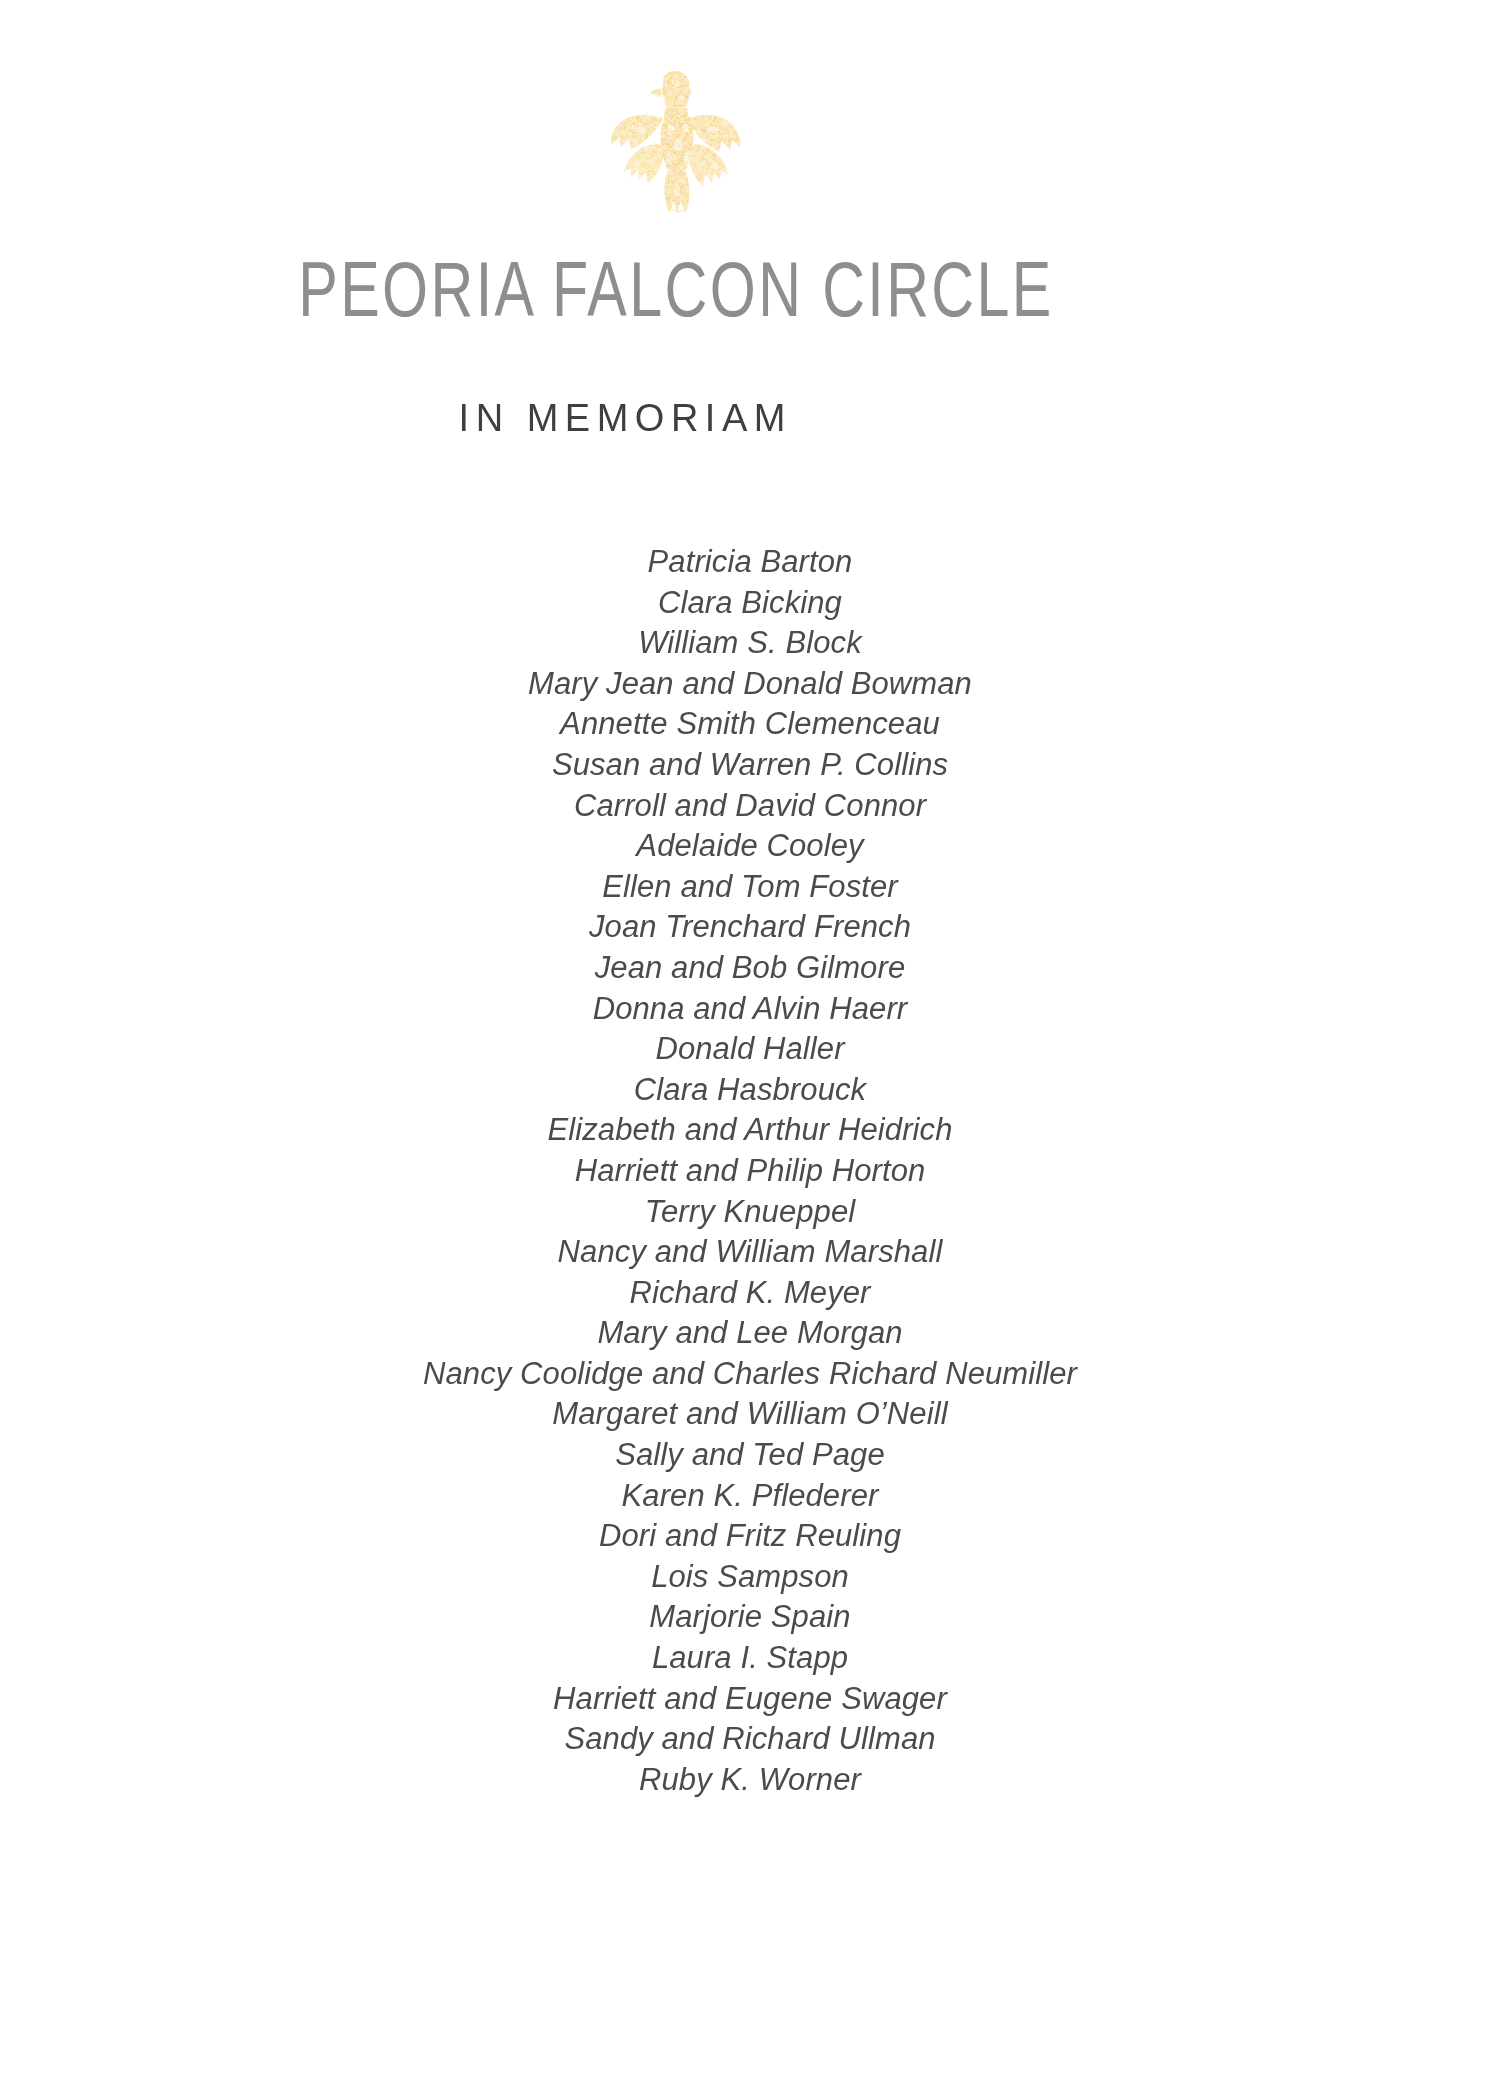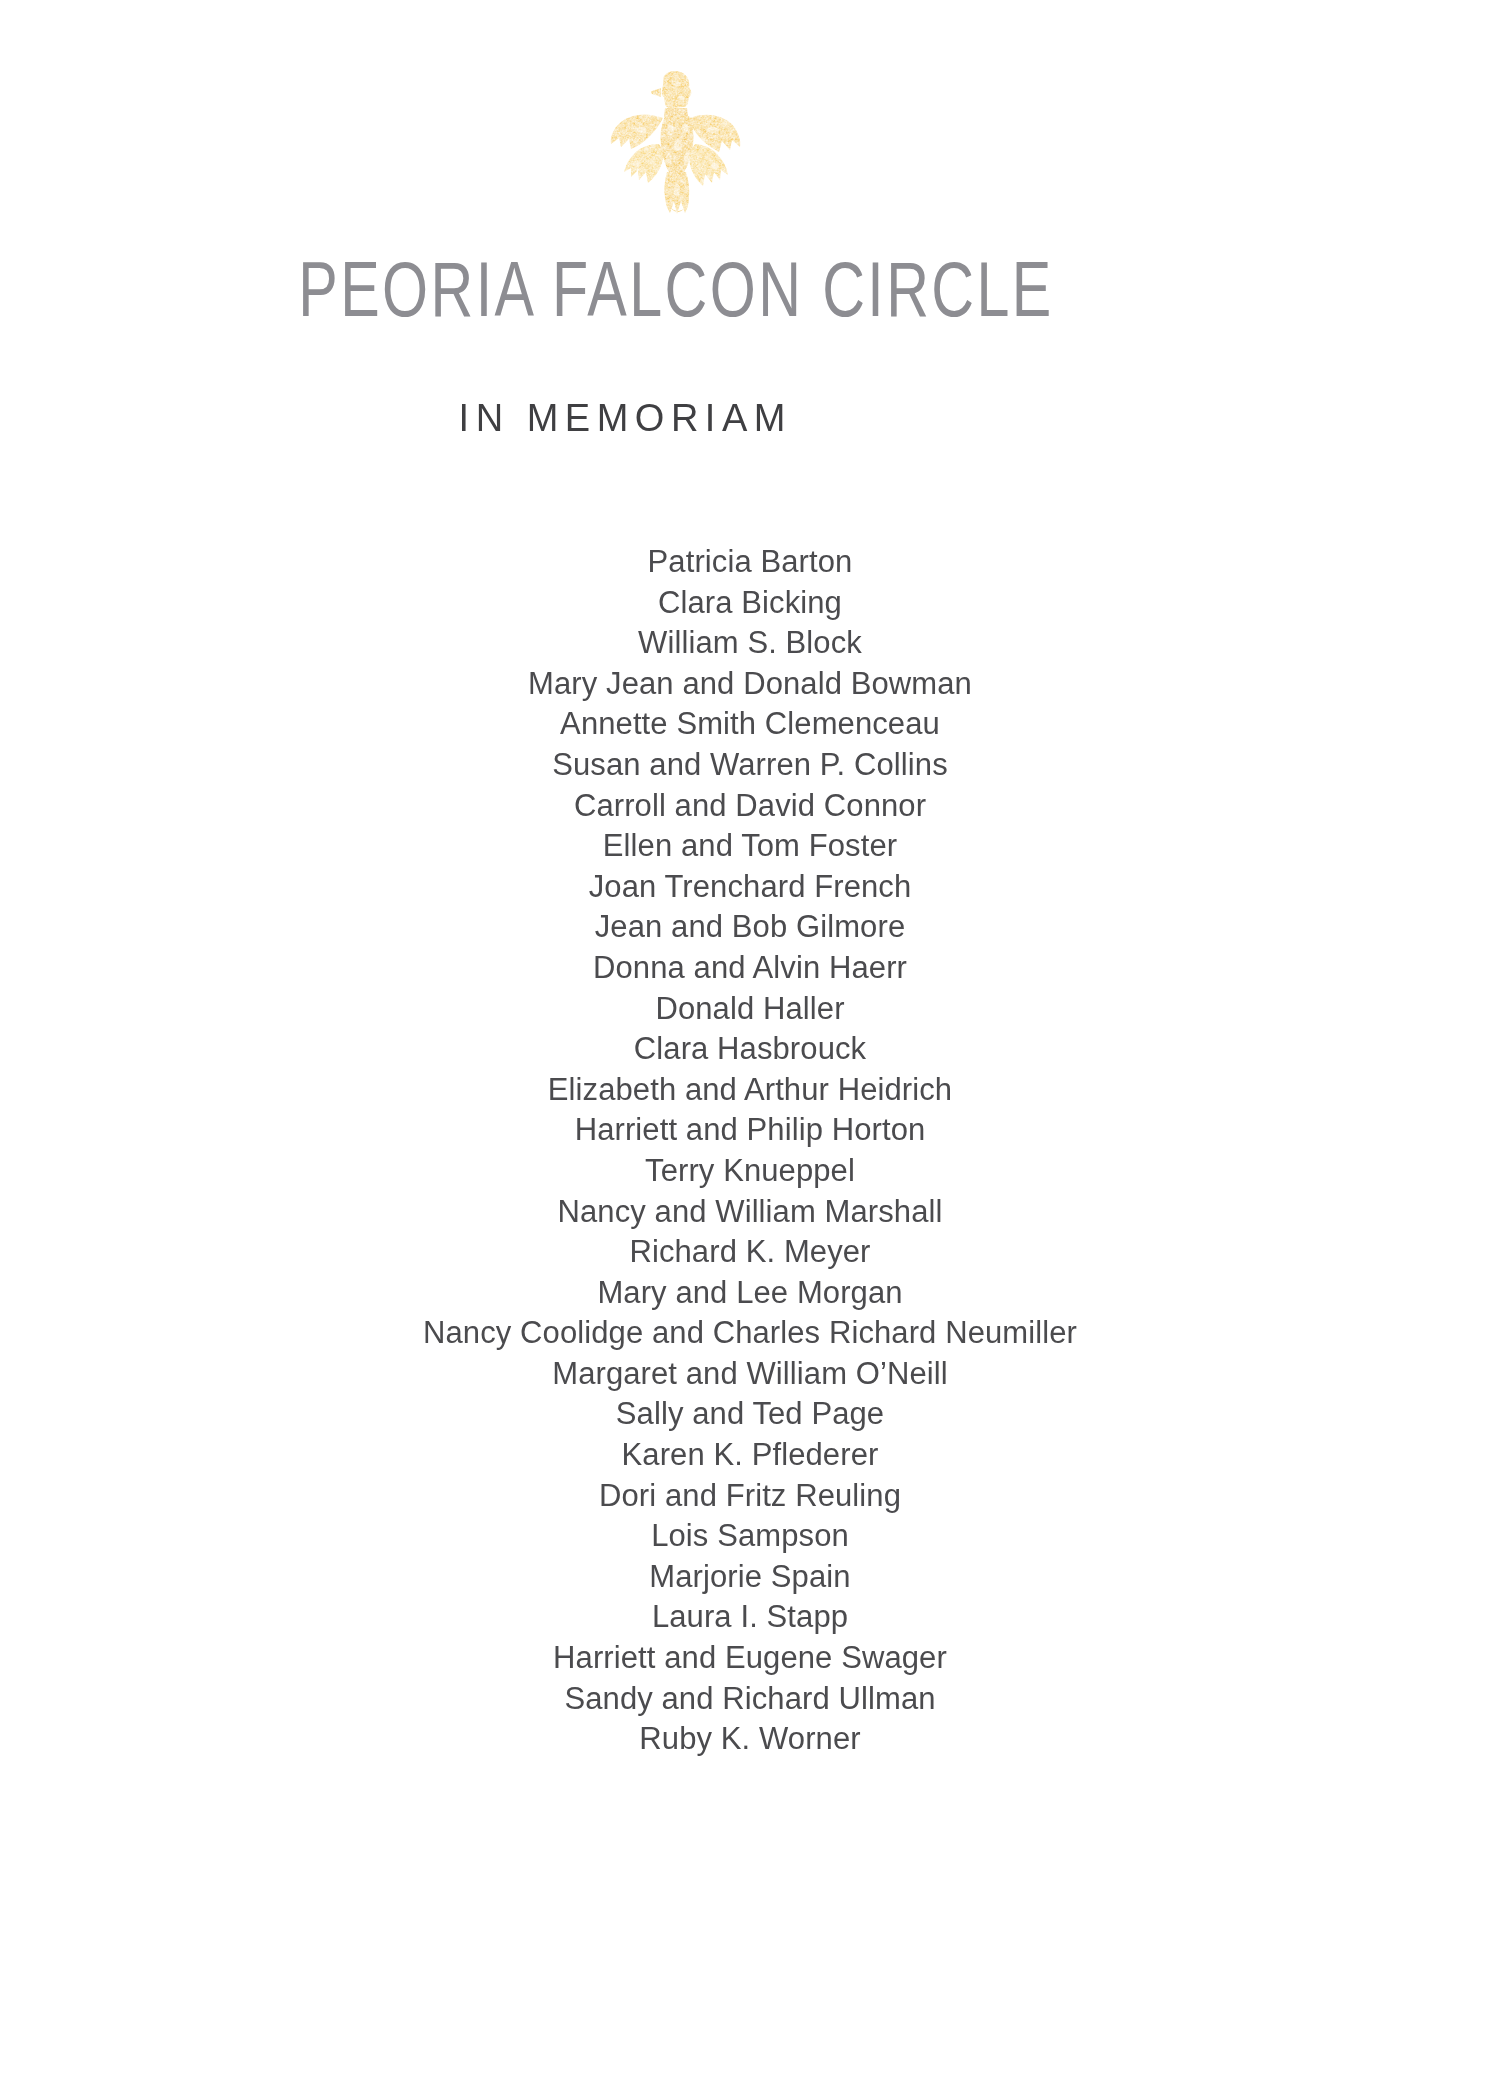--- a/index.html
+++ b/index.html
@@ -72,20 +72,21 @@
     text-indent: 6.5px;
   }
 
   
   .memorial-list {
     position: absolute;
     top: 542px;
     left: 0;
     width: 1500px;
     text-align: center;
+    font-style: italic;
   }
   .memorial-name {
     font-size: 31px;
     line-height: 40.6px;
     font-weight: 400;
     color: #4b4b4e;
     letter-spacing: 0.1px;
     white-space: nowrap;
   }
 </style>
@@ -167,20 +168,21 @@
   <div class="section-heading">IN MEMORIAM</div>
 
   <div class="memorial-list">
     <div class="memorial-name">Patricia Barton</div>
     <div class="memorial-name">Clara Bicking</div>
     <div class="memorial-name">William S. Block</div>
     <div class="memorial-name">Mary Jean and Donald Bowman</div>
     <div class="memorial-name">Annette Smith Clemenceau</div>
     <div class="memorial-name">Susan and Warren P. Collins</div>
     <div class="memorial-name">Carroll and David Connor</div>
+    <div class="memorial-name">Adelaide Cooley</div>
     <div class="memorial-name">Ellen and Tom Foster</div>
     <div class="memorial-name">Joan Trenchard French</div>
     <div class="memorial-name">Jean and Bob Gilmore</div>
     <div class="memorial-name">Donna and Alvin Haerr</div>
     <div class="memorial-name">Donald Haller</div>
     <div class="memorial-name">Clara Hasbrouck</div>
     <div class="memorial-name">Elizabeth and Arthur Heidrich</div>
     <div class="memorial-name">Harriett and Philip Horton</div>
     <div class="memorial-name">Terry Knueppel</div>
     <div class="memorial-name">Nancy and William Marshall</div>

